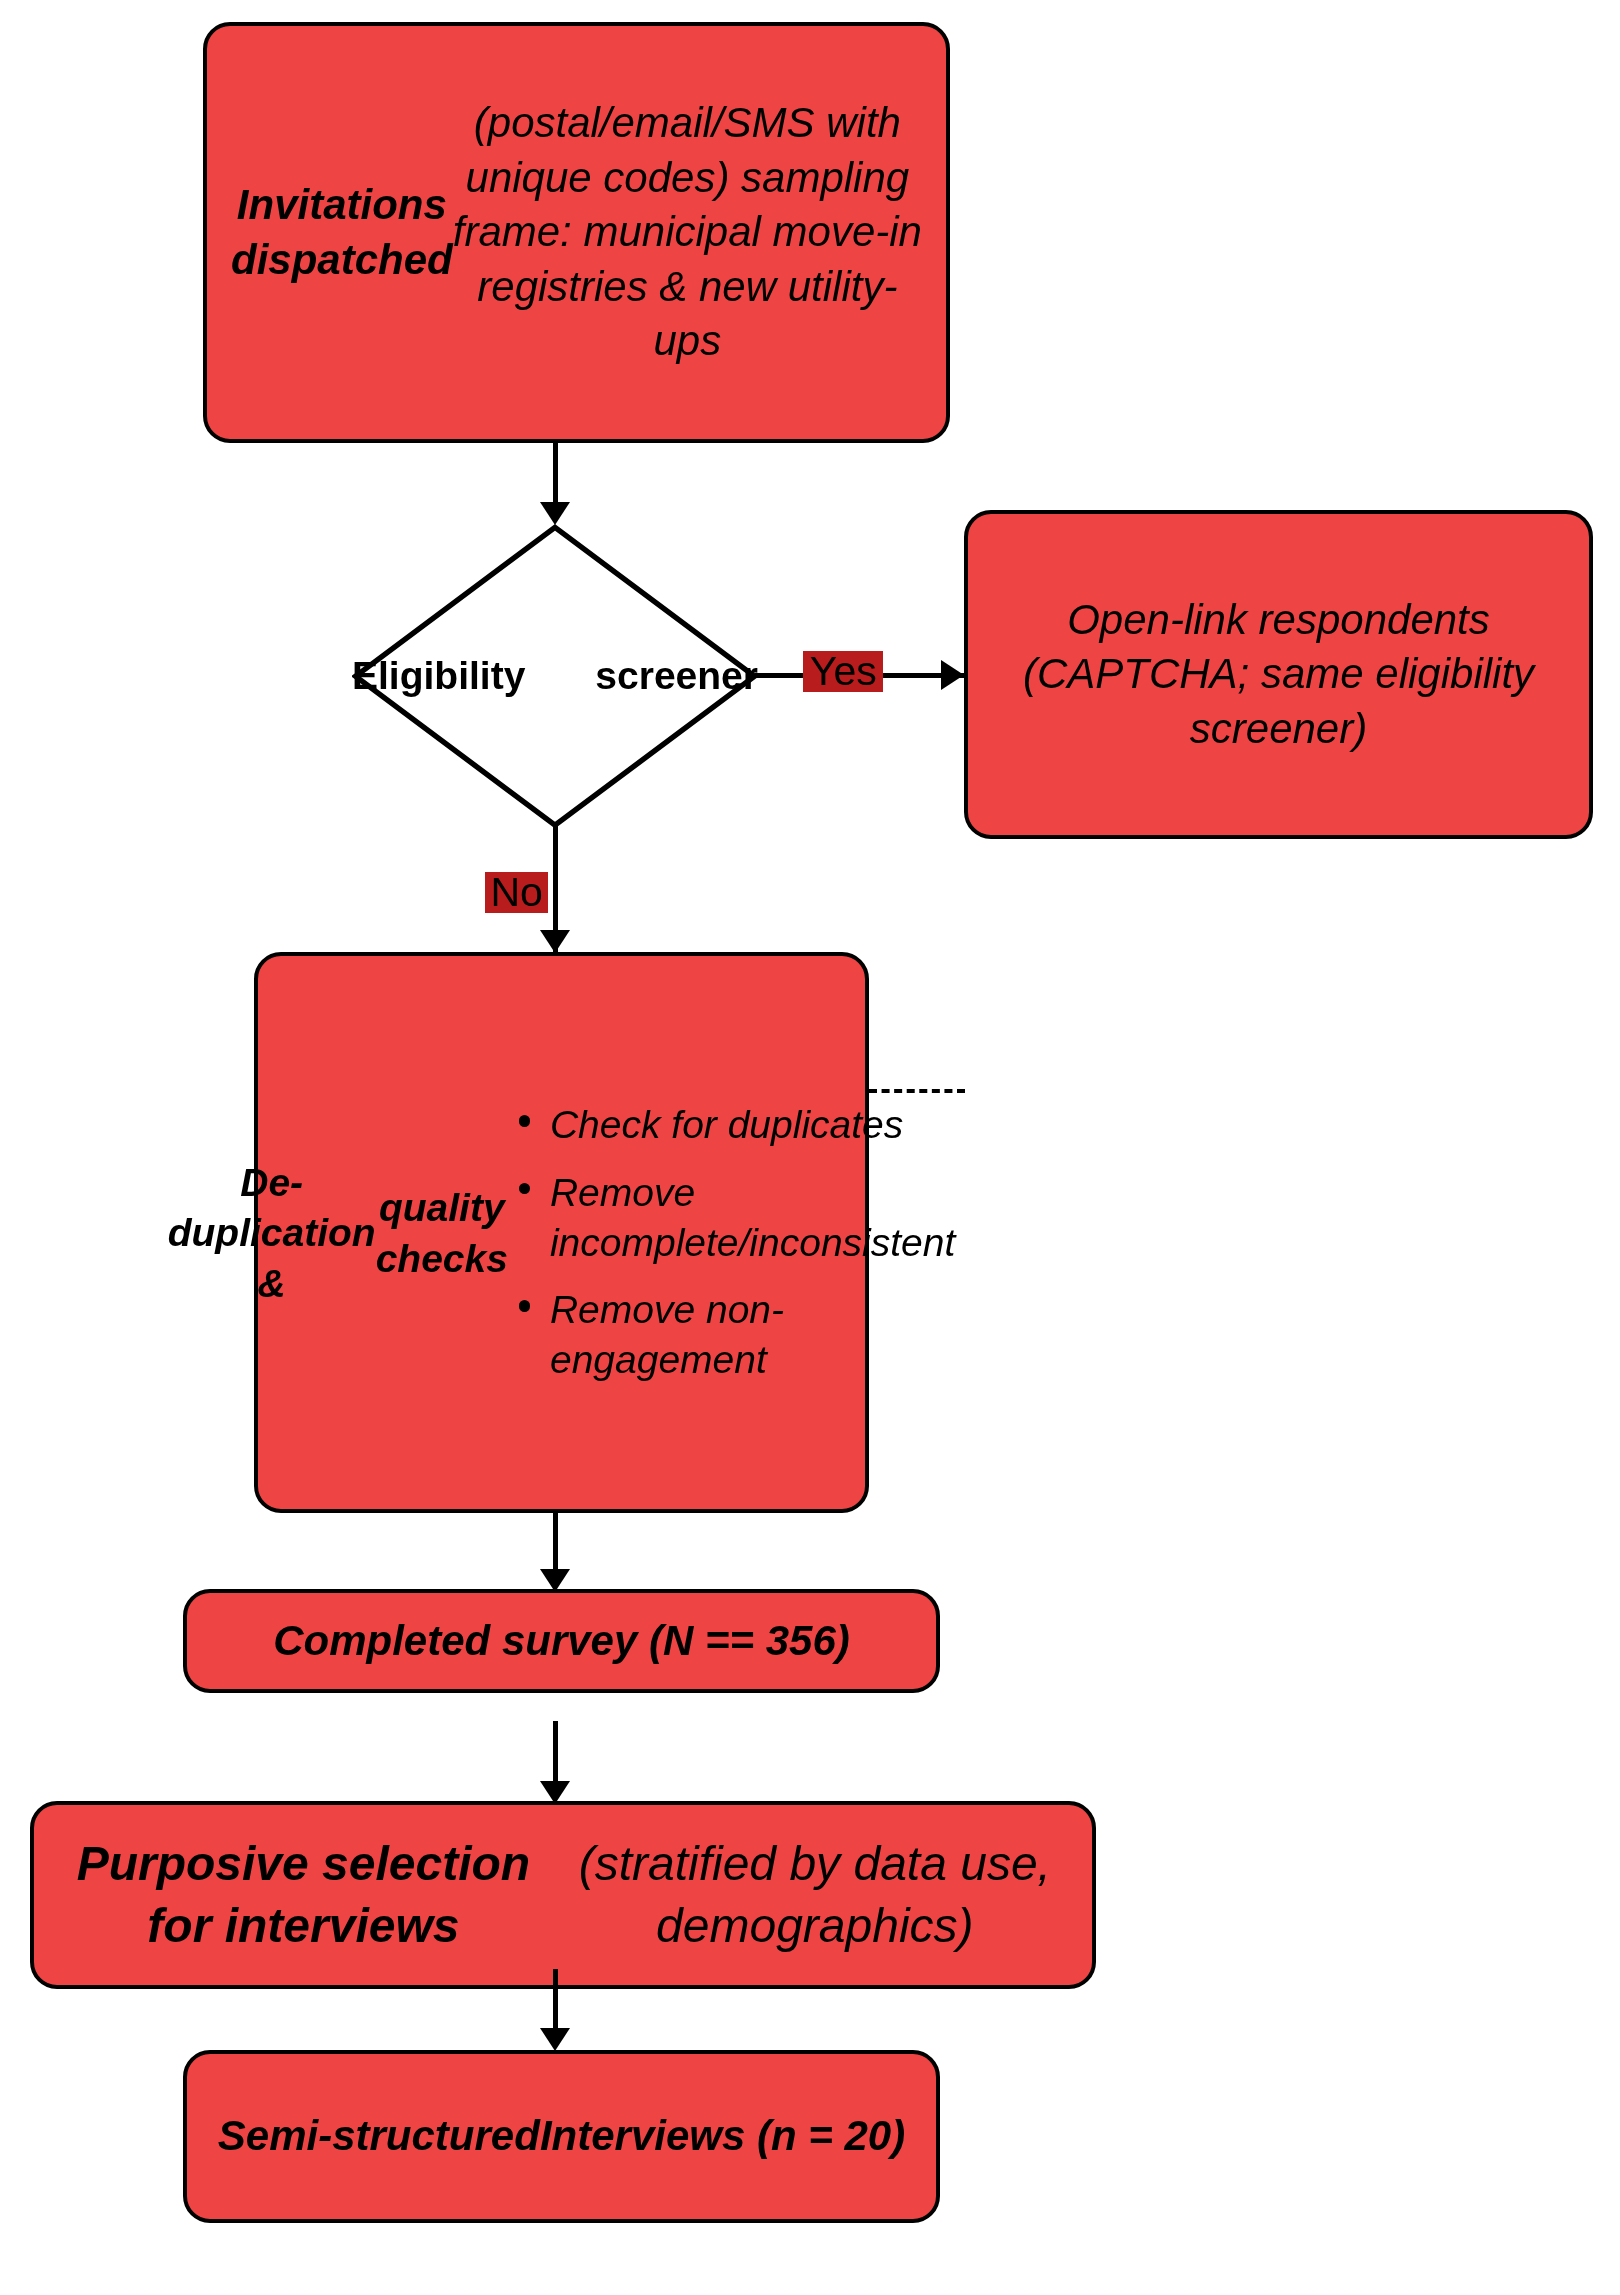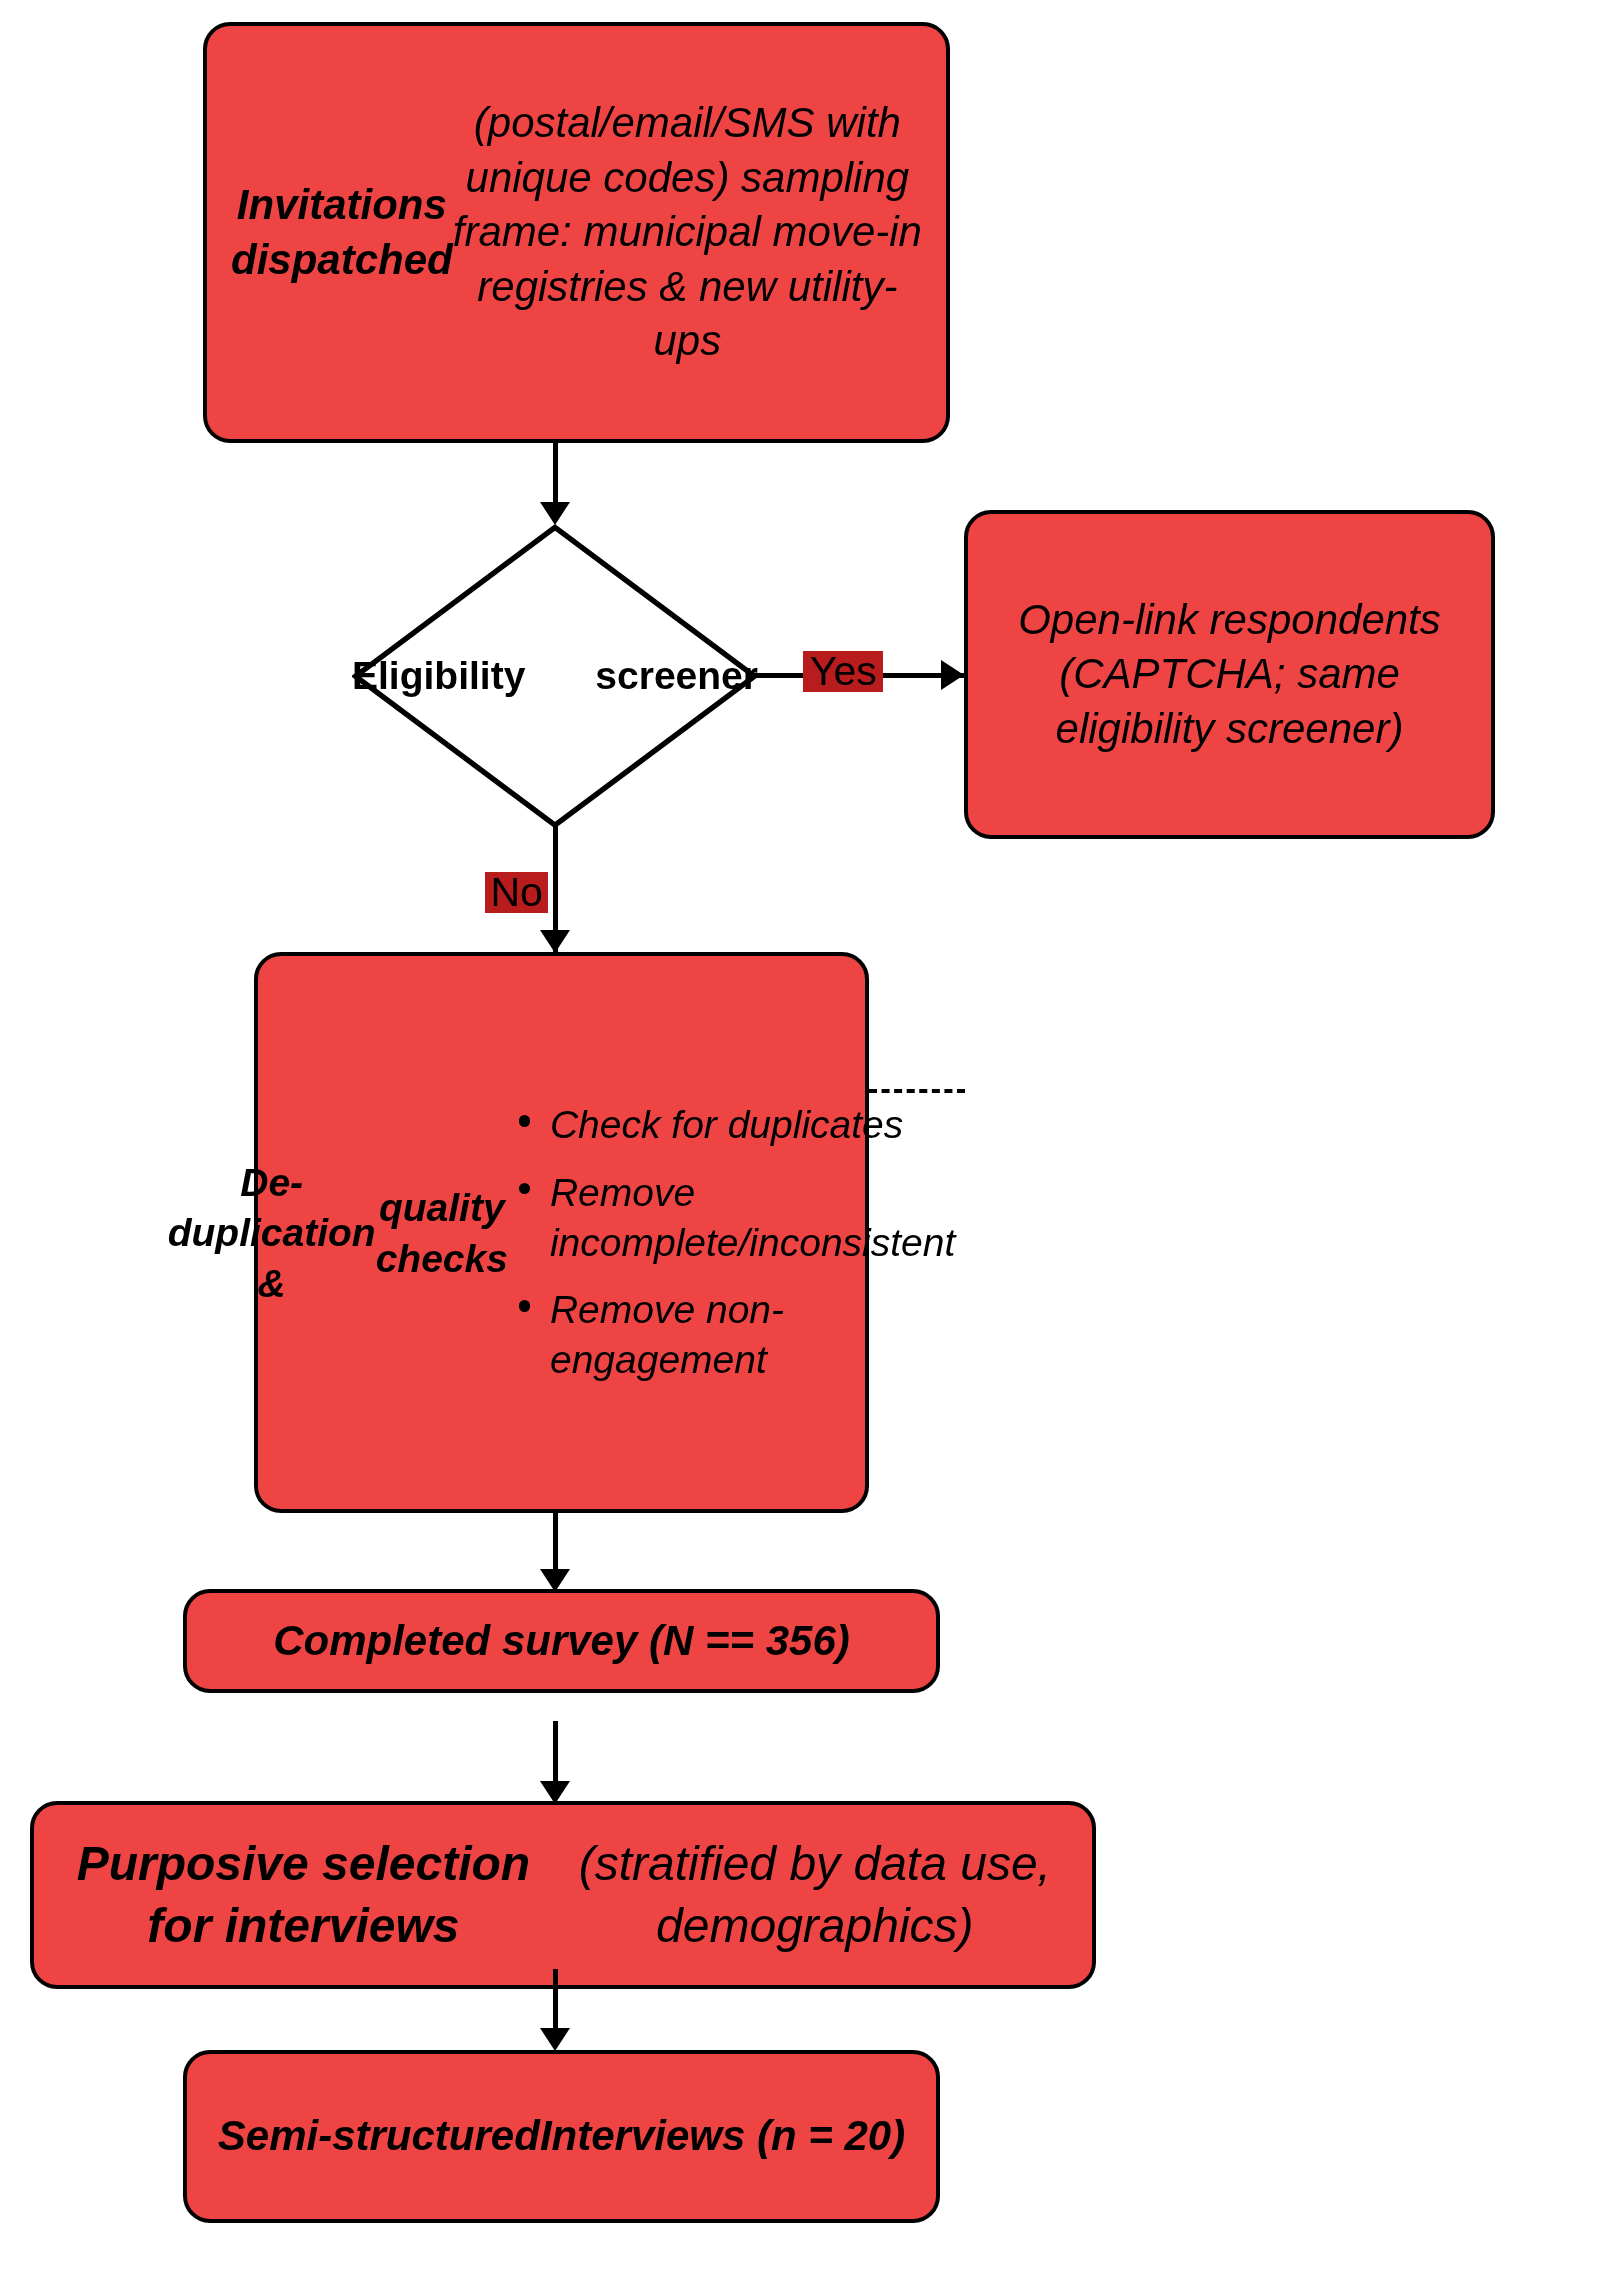--- a/index.html
+++ b/index.html
@@ -155,21 +155,21 @@
     <div class="diamond-label" style="font-size:39px;">
       <span>Eligibility</span>
       <span>screener</span>
     </div>
   </div>
 
   <div class="hline" style="left:755px; top:673px; width:210px;"></div>
   <span class="edge-label" style="left:803px; top:651px; font-size:41px; padding:0 6.8px;">Yes</span>
   <div class="arrow-right" style="left:941px; top:660px;"></div>
 
-  <div class="node" style="left:964px; top:510px; width:531px; height:329px; padding:9.5px 23px; font-size:42px;">
+  <div class="node" style="left:964px; top:510px; width:629px; height:329px; padding:9.5px 23px; font-size:42px;">
     <span class="sub">Open-link respondents (CAPTCHA; same eligibility screener)</span>
   </div>
 
   <div class="vline" style="left:553px; top:824px; height:130px;"></div>
   <span class="edge-label" style="left:485px; top:872px; font-size:41px; padding:0 5.4px;">No</span>
   <div class="arrow-down" style="left:540px; top:930px;"></div>
 
   <div class="node" style="left:254px; top:952px; width:615px; height:561px; padding:17.6px 15px 15px; font-size:39px;
               justify-content:center;">
     <span class="title">De-duplication &amp;</span>

